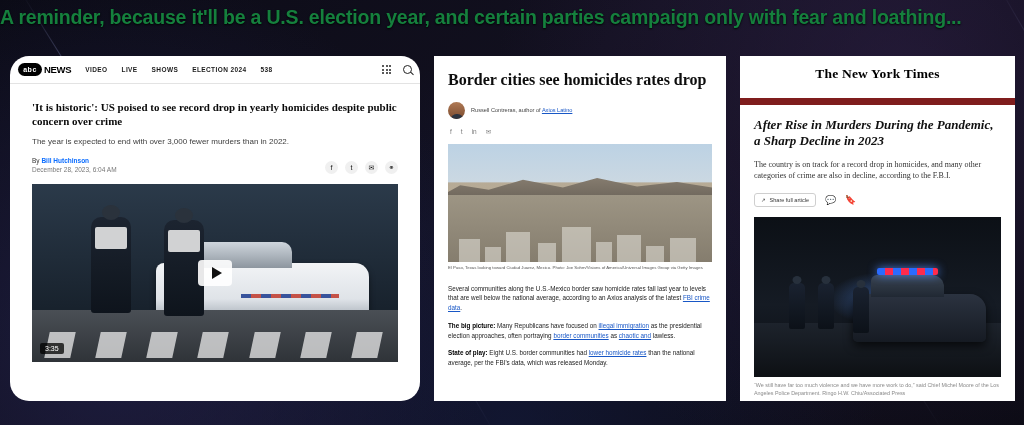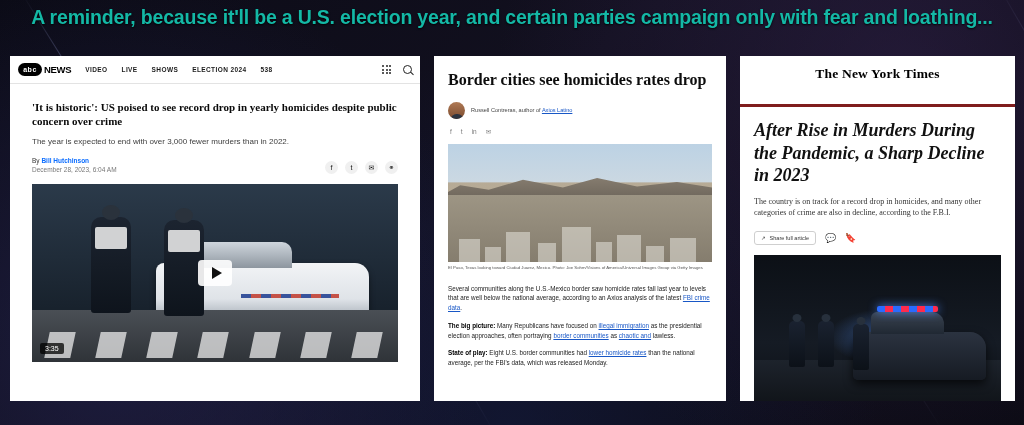--- a/index.html
+++ b/index.html
@@ -31,39 +31,39 @@
   .s3 { width: 200px; top: 300px; left: 220px; transform: rotate(60deg); opacity: .35; }
   .s4 { width: 160px; top: 120px; left: 700px; transform: rotate(62deg); opacity: .4; }
   .s5 { width: 240px; top: 330px; left: 760px; transform: rotate(58deg); opacity: .45; }
   .s6 { width: 140px; top: 40px; left: 960px; transform: rotate(60deg); opacity: .4; }
   .s7 { width: 100px; top: 390px; left: 420px; transform: rotate(60deg); opacity: .25; }
 
   
   .caption {
     position: absolute;
     top: 6px; left: 0; right: 0;
-    text-align: center;
-    color: #14b8a6;
+    text-align: left;
+    color: #15803d;
     font-size: 19.5px;
     font-weight: bold;
     letter-spacing: -0.2px;
     text-shadow: 0 1px 2px rgba(0,0,0,0.9);
     font-family: "Liberation Sans", sans-serif;
     font-stretch: condensed;
     white-space: nowrap;
   }
 
   
   .panel {
     position: absolute;
     background: #ffffff;
     overflow: hidden;
   }
   
-  #abc { left: 10px; top: 56px; width: 410px; height: 345px; }
+  #abc { left: 10px; top: 56px; width: 410px; height: 345px; border-radius: 19px; }
   .abc-nav {
     display: flex; align-items: center;
     height: 28px; padding: 0 8px;
     border-bottom: 1px solid #e3e3e3;
     gap: 14px;
   }
   .abc-logo {
     display: flex; align-items: center; gap: 2px;
   }
   .abc-circle {
@@ -201,32 +201,32 @@
     position: absolute; bottom: 0; background: rgba(230,228,220,.55);
   }
   .ax-cap { font-size: 4.3px; color: #555; padding: 3px 0 7px 0; line-height: 1.35; }
   .ax-para { font-size: 6.3px; color: #1b1b1b; line-height: 1.55; margin-bottom: 8px; }
   .ax-para b { color: #000; }
   .ax-para a { color: #1857c6; text-decoration: underline; }
 
   
   #nyt { left: 740px; top: 56px; width: 275px; height: 345px; }
   .nyt-head {
-    text-align: center; padding: 8px 0 22px 0;
-    border-bottom: 3px solid #7f1d1d;
+    text-align: center; padding: 8px 0 16px 0;
+    border-bottom: 7px solid #7f1d1d;
   }
   .nyt-logo {
     font-family: "Liberation Serif", serif;
     font-size: 13.5px; font-weight: bold; color: #000;
     letter-spacing: .2px;
   }
   .nyt-body { padding: 12px 14px 0 14px; }
   .nyt-headline {
     font-family: "Liberation Serif", serif;
-    font-size: 18px; line-height: 1.26; font-weight: bold; color: #111;
+    font-size: 13px; line-height: 1.26; font-weight: bold; color: #111;
     font-style: italic;
     margin: 0 0 9px 0;
   }
   .nyt-sub {
     font-family: "Liberation Serif", serif;
     font-size: 8px; line-height: 1.42; color: #333; margin-bottom: 12px;
   }
   .nyt-tools { display: flex; align-items: center; gap: 9px; margin-bottom: 10px; }
   .nyt-share {
     display: flex; align-items: center; gap: 4px;

